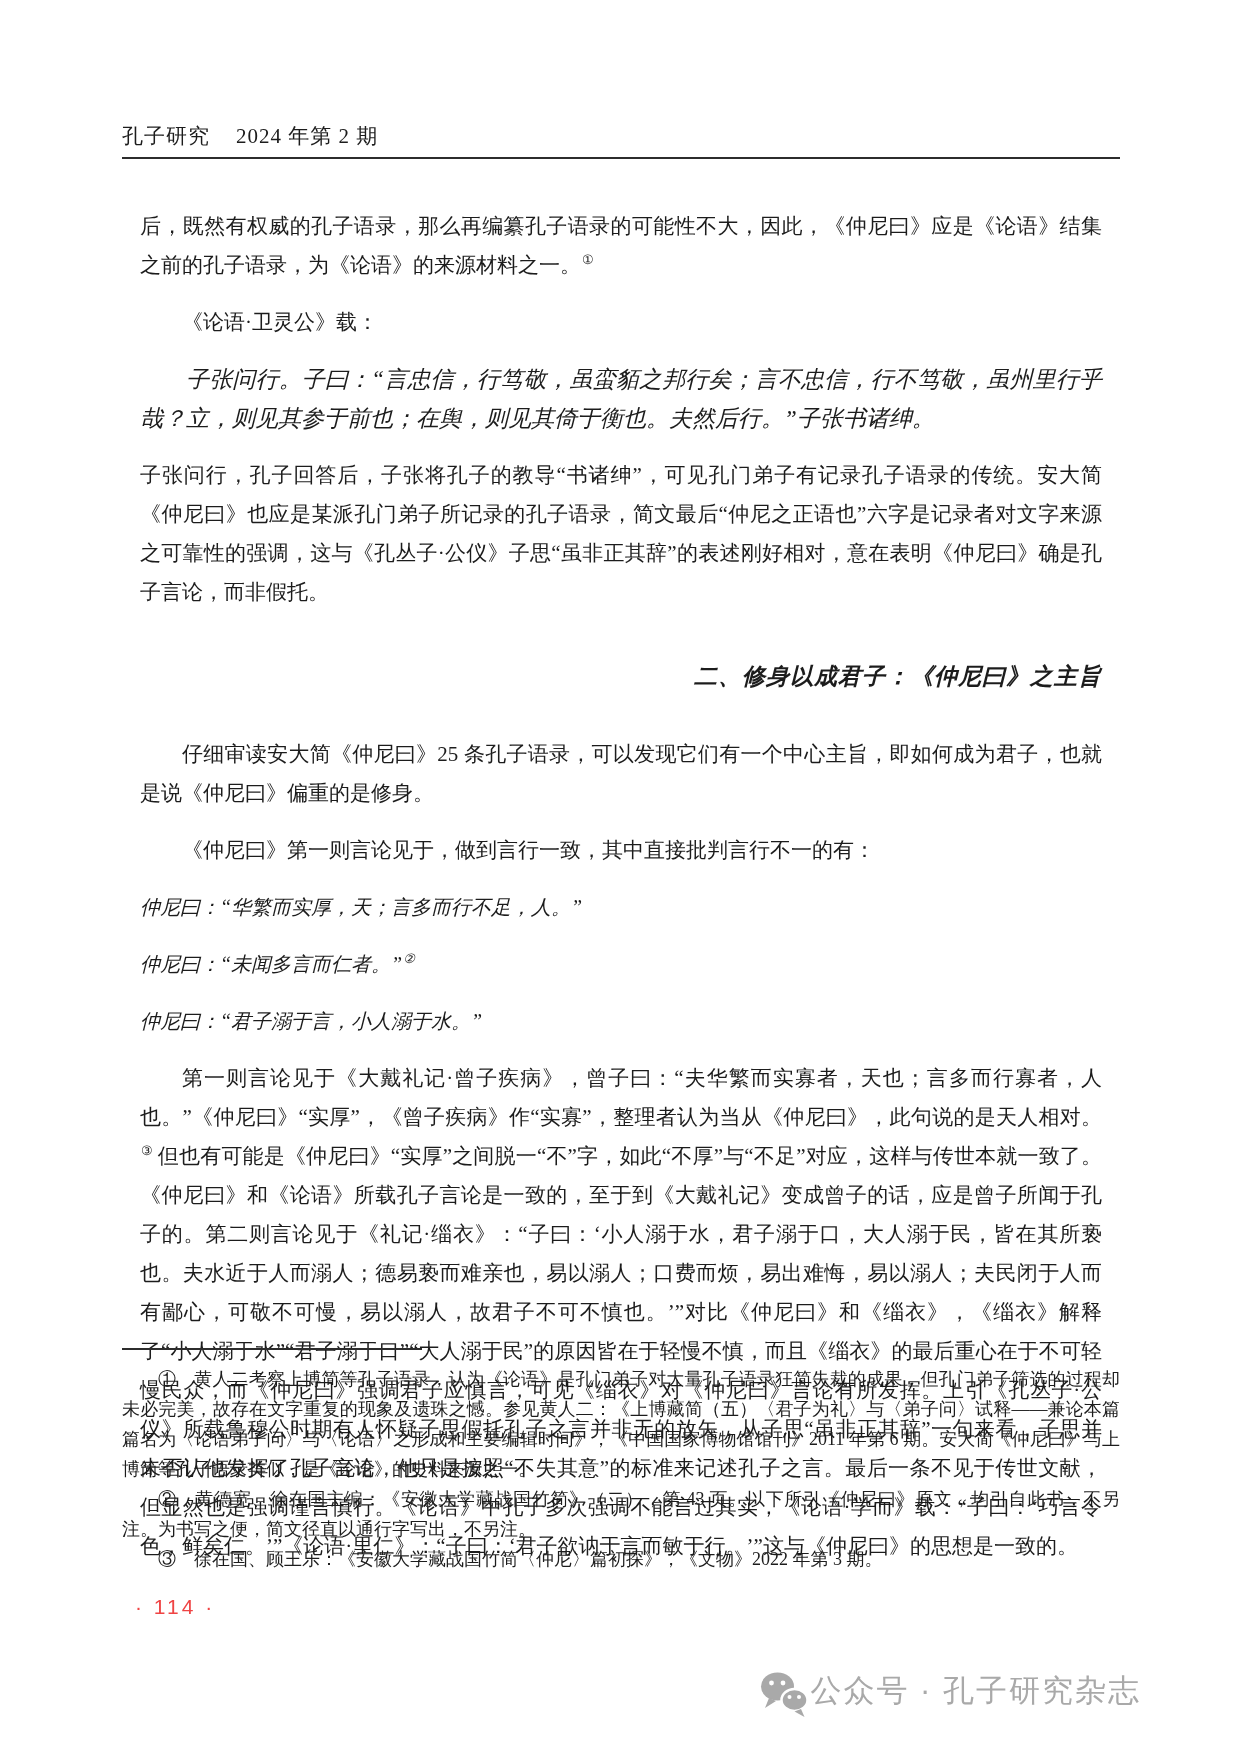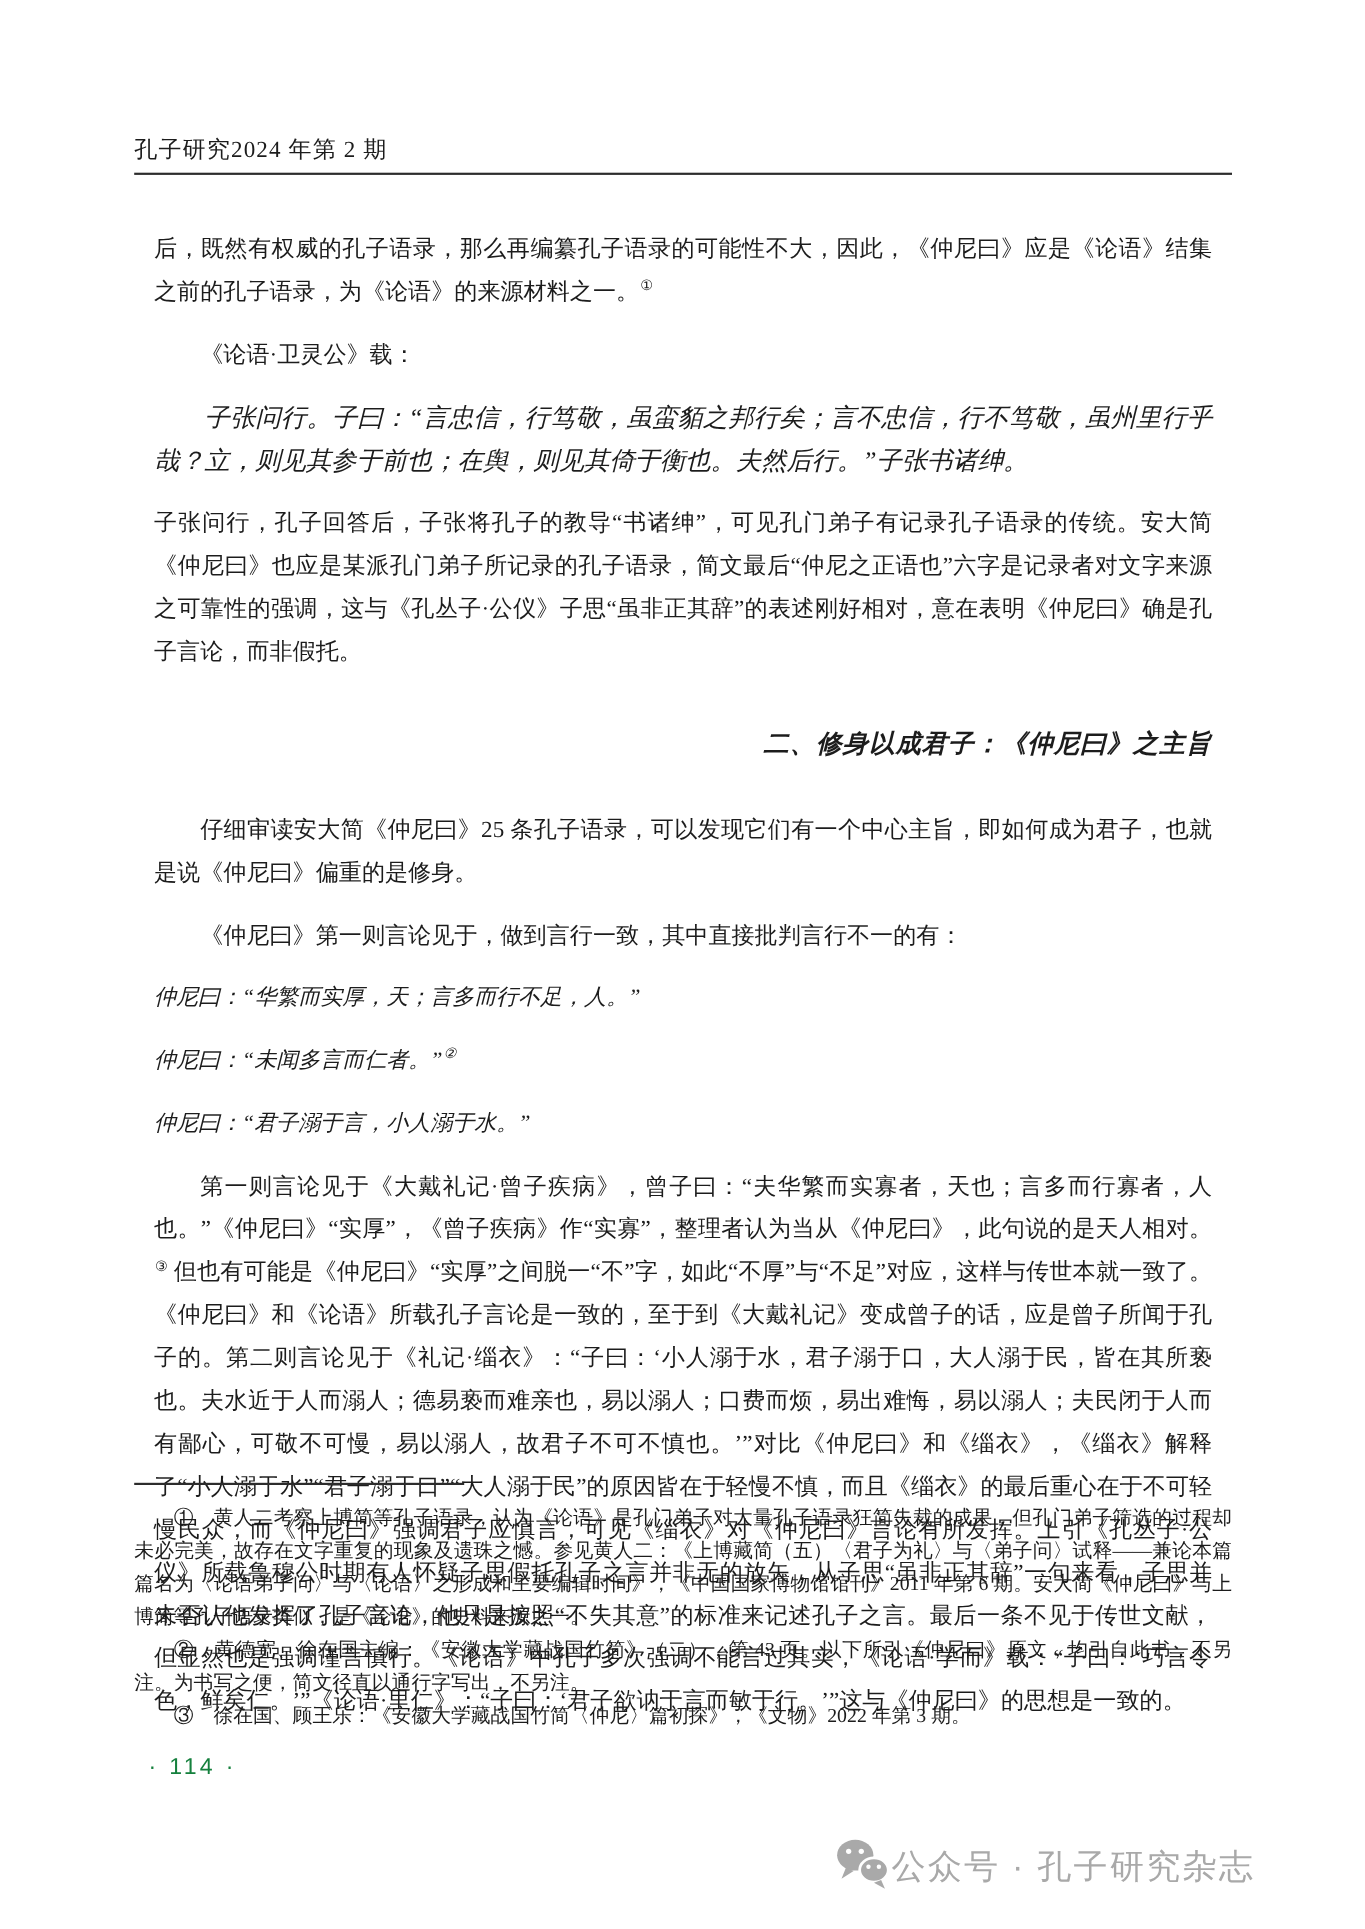--- a/index.html
+++ b/index.html
@@ -2,21 +2,21 @@
 <html><head>
 <meta charset="utf-8">
 <style>
   html,body { margin:0; padding:0; background:#e9e9e9; }
   .page {
     position:relative; width:1241px; height:1754px; margin:0 auto;
     background:#ffffff; color:#1c1c1c; overflow:hidden;
     font-family:"Liberation Serif","DejaVu Serif",serif;
   }
   .running-head { position:absolute; left:122px; top:122px; font-size:21px; letter-spacing:1px; }
-  .running-head .issue { }
+  .running-head .issue { margin-left:26px; }
   .head-rule { position:absolute; left:122px; width:998px; top:157px; border-top:2px solid #2c2c2c; }
 
   .content {
     position:absolute; left:122px; top:189px; width:998px;
     font-size:21px; line-height:39px; text-align:justify;
   }
   .content p { margin:18px; }
   .indent { text-indent:2em; }
   .kai { font-style:italic; }
   .bquote { margin-left:56px; margin-right:26px; font-size:23px; text-indent:2em; }
@@ -27,24 +27,24 @@
              font-size:23px; letter-spacing:1px; padding:27px 0 21px 0; }
 
   .footnotes {
     position:absolute; left:122px; top:1348px; width:998px;
     font-size:18px; line-height:30px; text-align:justify;
   }
   .fn-rule { width:300px; border-top:2px solid #2c2c2c; margin-bottom:14px; }
   .footnotes p { margin:0; text-indent:2em; }
 
   .page-number { position:absolute; left:135px; top:1595px; font-size:21px; letter-spacing:3px;
-                 font-family:"Liberation Sans","DejaVu Sans",sans-serif; color:#15803d;text-align:center; }
+                 font-family:"Liberation Sans","DejaVu Sans",sans-serif; color:#ef4444;text-align:center; }
 
   .watermark {
-    position:absolute; right:100px; top:1670px; display:flex; align-items:flex-end; 
+    position:absolute; right:100px; top:1670px; display:flex; align-items:flex-start; 
     color:#a9a9a9; font-size:31px; letter-spacing:2px;
     font-family:"Liberation Sans","DejaVu Sans",sans-serif;
   }
   .watermark svg { display:block; }
 </style>
 </head>
 <body>
 
 <div class="page">
 

